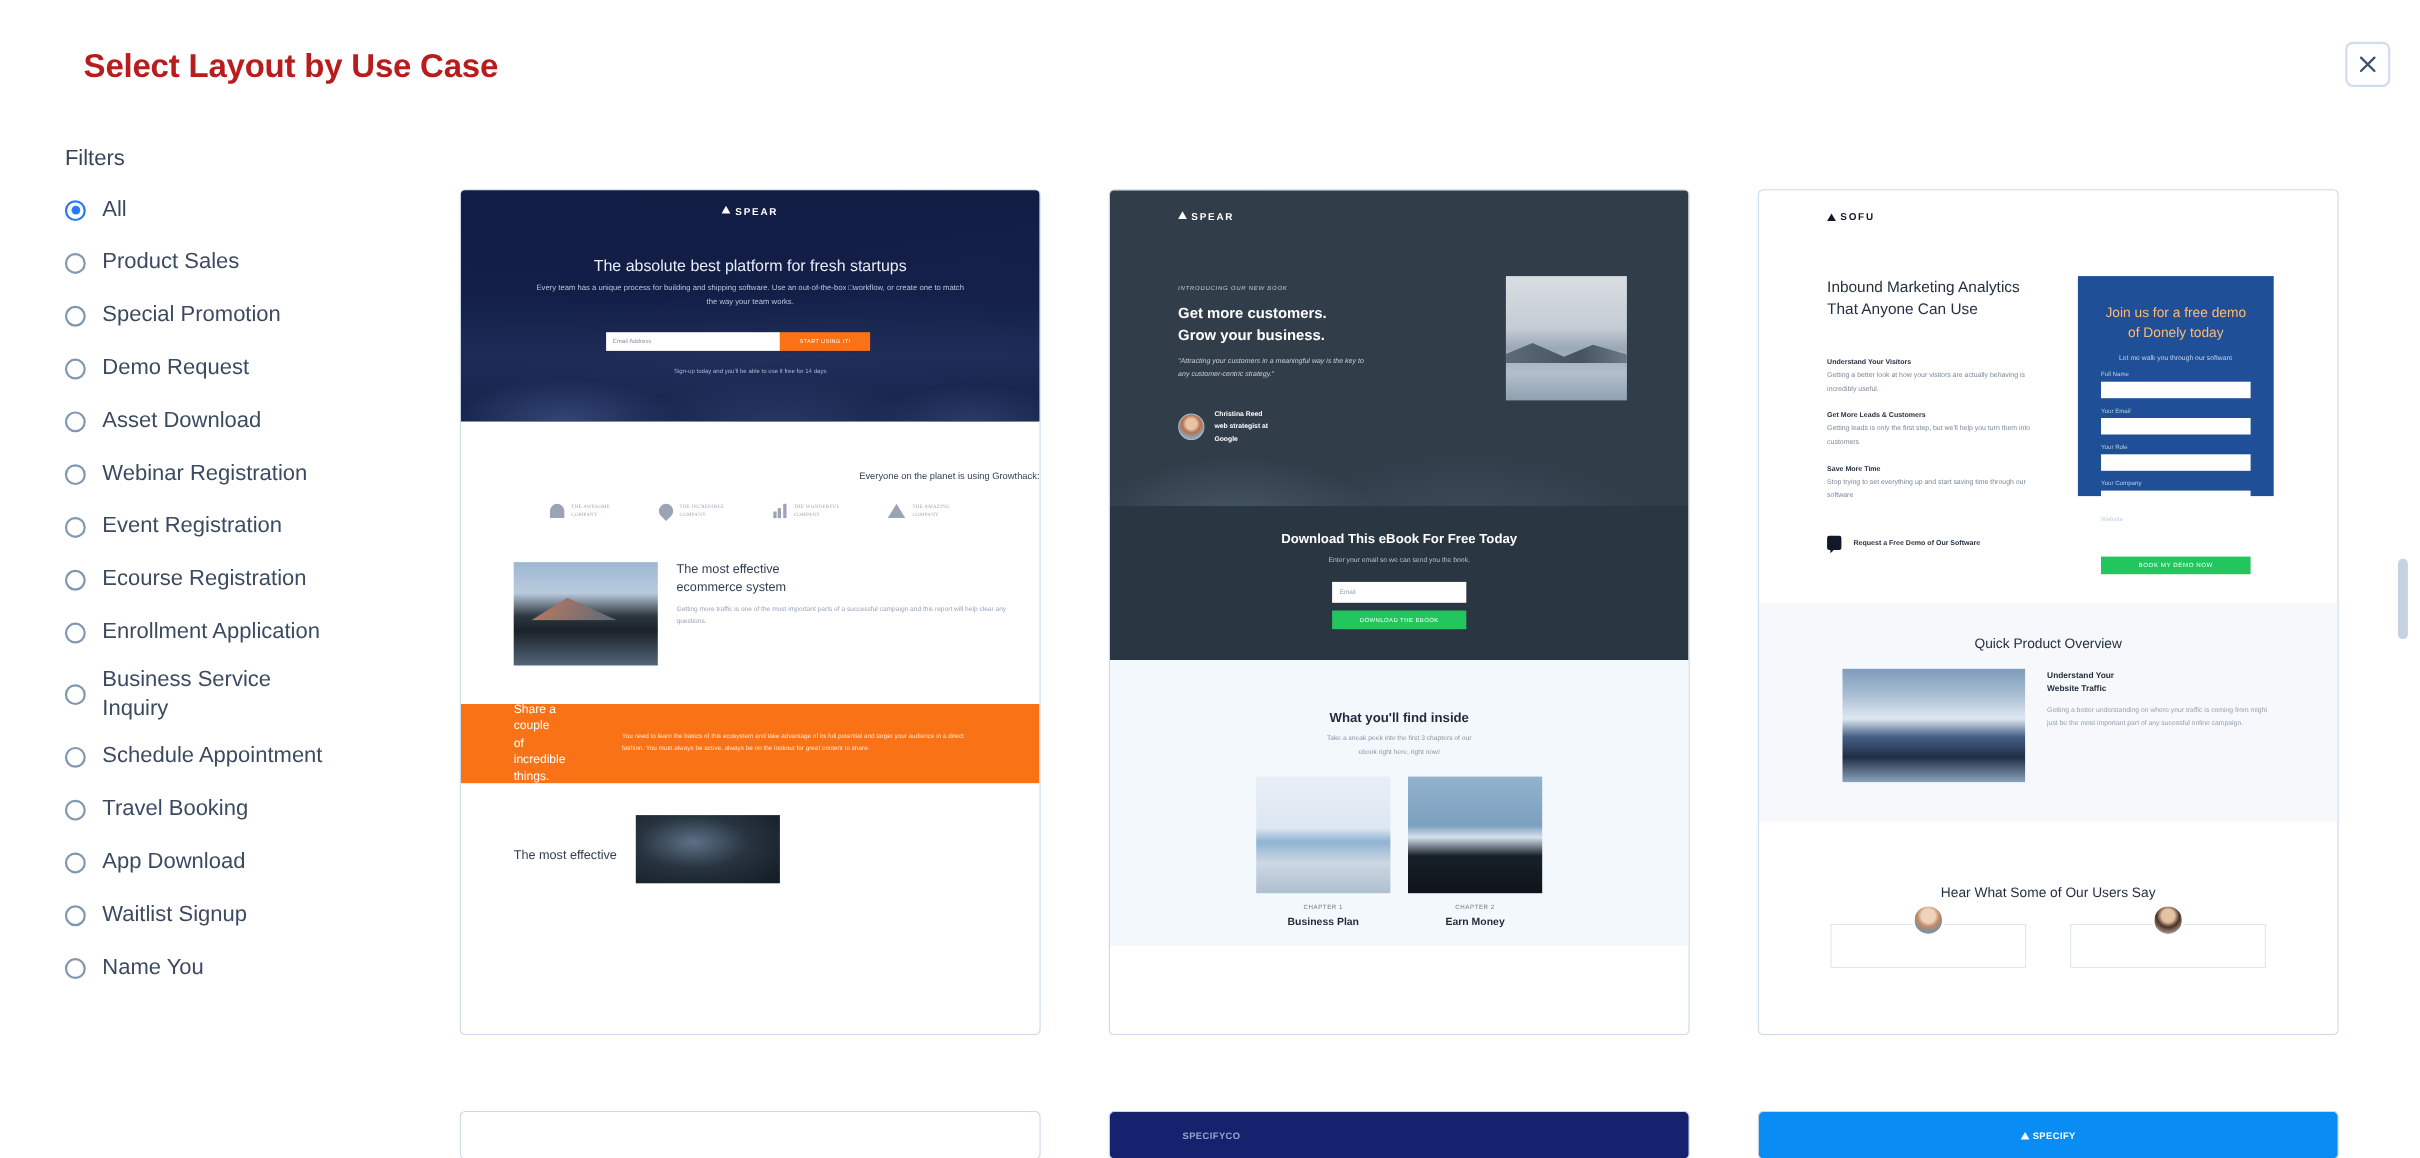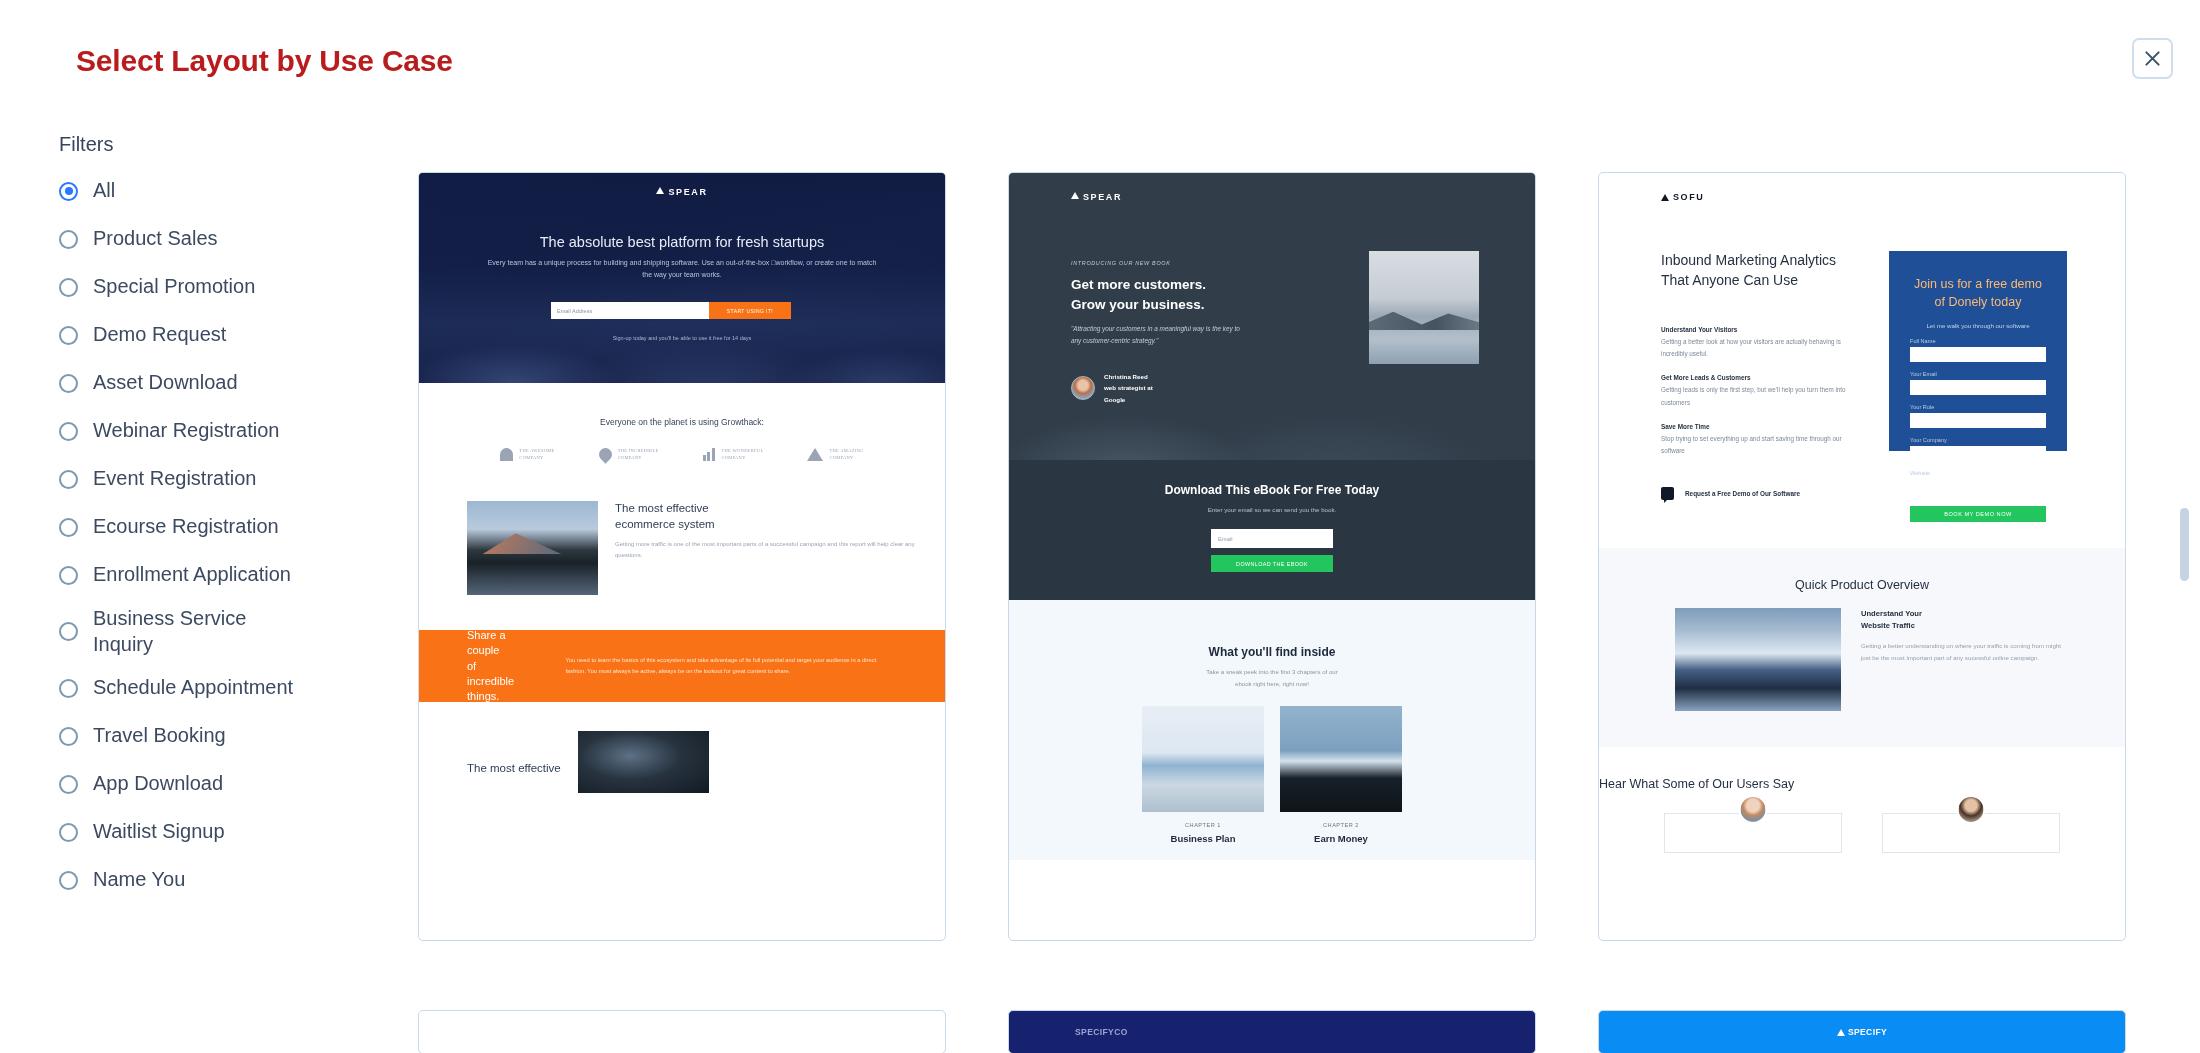--- a/index.html
+++ b/index.html
@@ -78,21 +78,21 @@
   .c1-logo { position:absolute; left:0; right:0; top:14px; text-align:center; }
   .c1-h1 { position:absolute; left:0; right:0; top:61px; text-align:center;
            font-size:14.5px; color:#e8ecf6; font-weight:400; }
   .c1-sub { position:absolute; left:68px; right:68px; top:84px; text-align:center;
             font-size:7px; line-height:1.75; color:#b9c4dc; }
   .c1-form { position:absolute; left:132px; top:129px; display:flex; width:240px; height:17px; z-index:2;}
   .c1-input { flex:1; background:#fff; font-size:5.5px; color:#8b93a6; padding:0 6px; display:flex; align-items:center;}
   .c1-cta { width:82px; background:#f97316; color:#fff; font-size:5px; letter-spacing:.4px; display:flex;align-items:center;justify-content:center;}
   .c1-note { position:absolute; left:0; right:0; top:162px; text-align:center; font-size:5.5px; color:#aab5d0; z-index:2;}
 
-  .c1-logos-title { text-align:center; font-size:8.5px; color:#35435a; margin-top:34px;}
+  .c1-logos-title { text-align:right; font-size:8.5px; color:#35435a; margin-top:44px;}
   .c1-logos { display:flex; justify-content:center; gap:44px; margin-top:20px; }
   .c1-logo-item{ display:flex; align-items:center; gap:6px; }
   .c1-logo-mark{ width:13px;height:13px;background:#9aa4b4;}
   .c1-logo-mark.circ{ border-radius:50% 50% 50% 0; transform:rotate(-45deg);}
   .c1-logo-mark.tri2{ background:transparent; width:0;height:0;border-left:8px solid transparent;border-right:8px solid transparent;border-bottom:13px solid #9aa4b4;}
   .c1-logo-mark.bars{ background:transparent; display:flex; align-items:flex-end; gap:1.5px;}
   .c1-logo-mark.bars i{ display:block;width:3px;background:#9aa4b4;}
   .c1-logo-text{ font-size:4.5px; color:#9aa4b4; line-height:1.6; letter-spacing:.3px; font-family:"Liberation Serif", serif;}
 
   .c1-feature{ display:flex; gap:17px; margin:40px 30px 0 48px; }
@@ -181,21 +181,21 @@
   .c3-pbtn{ height:16px;background:#22c55e;color:#fff;font-size:5.6px;letter-spacing:.5px;
     display:flex;align-items:center;justify-content:center;margin-top:12px;}
   .c3-overview{ background:#f6f8fb; margin-top:48px; padding:30px 56px 36px;}
   .c3-oh{ text-align:center; font-size:12.5px; color:#253143;}
   .c3-orow{ display:flex; gap:20px; margin-top:16px; padding-left:20px;}
   .c3-oimg{ width:166px;height:103px;flex:none;
     background:linear-gradient(to bottom,#7e9cbb 0%,#a7bcd2 22%,#dde7f1 44%,#456086 60%,#1f2e44 78%,#8aa2bd 100%);}
   .c3-ot{ font-size:7.6px; font-weight:700; color:#253143; line-height:1.55; white-space:pre-line;}
   .c3-op{ font-size:6.2px; color:#93a0b0; line-height:1.95; margin-top:8px;}
   .c3-users{ padding-top:30px; }
-  .c3-uh{ text-align:left; font-size:12.5px; color:#253143;}
+  .c3-uh{ text-align:center; font-size:12.5px; color:#253143;margin-top:27px;}
   .c3-ucards{ display:flex; justify-content:center; gap:40px; margin-top:22px;}
   .c3-uc{ width:178px; border:1px solid #dfe6ee; height:40px; position:relative;}
   .c3-ua{ position:absolute; left:50%; transform:translateX(-50%); top:-19px;
     width:29px;height:29px;border-radius:50%;border:2px solid #fff;}
   .c3-ua.one{ background:radial-gradient(circle at 50% 34%, #f0d3bd 30%, #c28a63 48%, #7d8ea0 72%, #dde5ee 100%);}
   .c3-ua.two{ background:radial-gradient(circle at 50% 34%, #e6c2a4 28%, #4a3326 50%, #9a8778 74%, #d8cfc6 100%);}
 
   
   .r2a{ background:#fff; }
   .r2b{ background:#16226e; display:flex; align-items:center; }

